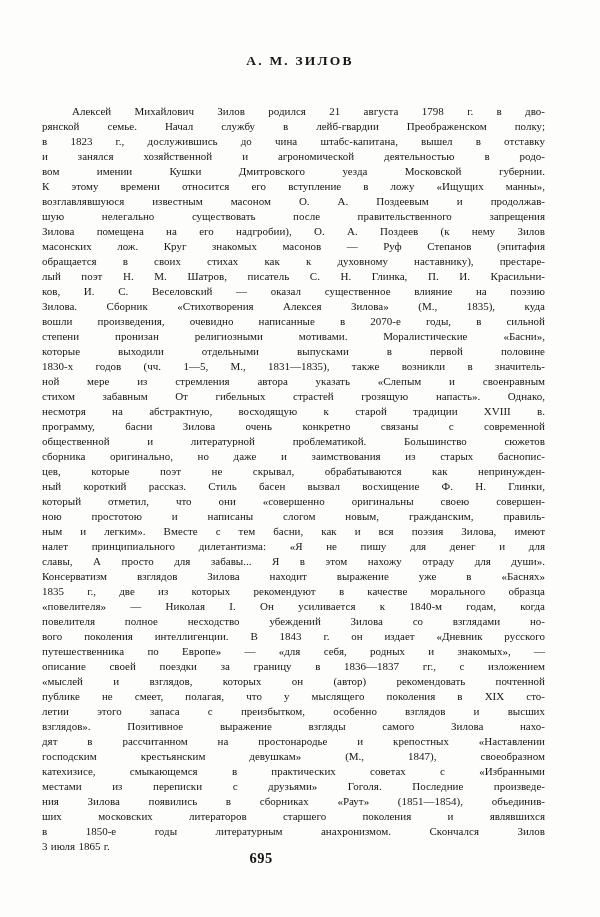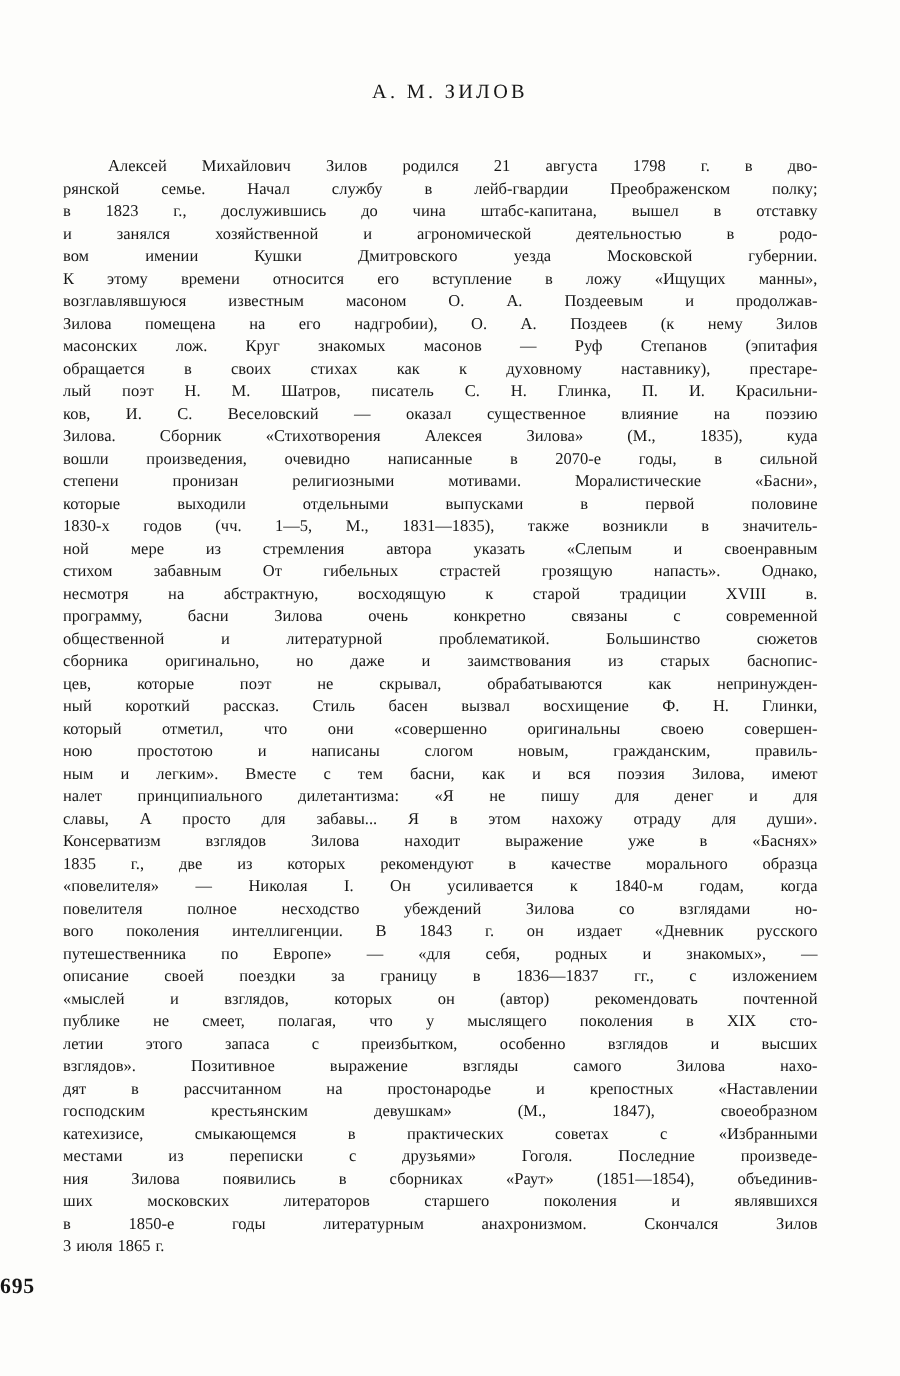--- a/index.html
+++ b/index.html
@@ -13,21 +13,21 @@
   .page {
     position: relative;
     width: 600px; height: 917px;
     overflow: hidden;
     background: #fdfdfb;
   }
   .header {
     position: absolute;
     top: 53px; left: 0; width: 600px;
     text-align: center;
-    font-weight: normal;
+    font-weight: bold;
     font-size: 13.5px;
     line-height: 15px;
     letter-spacing: 2.2px;
   }
   .body-text {
     position: absolute;
     top: 80px; left: 42px; width: 503px;
     font-size: 11px;
     line-height: 15px;
     word-spacing: 0.5px;
@@ -35,39 +35,41 @@
   }
   .line {
     text-align: justify;
     text-align-last: justify;
   }
   .line.line-first { text-indent: 30px; }
   .line.line-last { text-align-last: left; }
   .pagenum {
     position: absolute;
     top: 850px; left: 0; width: 522px;
+    text-align: center;
     font-size: 14.5px;
     font-weight: bold;
     letter-spacing: 0.5px;
   }
 </style>
 </head>
 <body>
 
 <div class="page">
   <div class="header">А. М. ЗИЛОВ</div>
 
   <div class="body-text">
       <div class="line line-first">Алексей Михайлович Зилов родился 21 августа 1798 г. в дво-</div>
       <div class="line">рянской семье. Начал службу в лейб-гвардии Преображенском полку;</div>
       <div class="line">в 1823 г., дослужившись до чина штабс-капитана, вышел в отставку</div>
       <div class="line">и занялся хозяйственной и агрономической деятельностью в родо-</div>
       <div class="line">вом имении Кушки Дмитровского уезда Московской губернии.</div>
       <div class="line">К этому времени относится его вступление в ложу «Ищущих манны»,</div>
       <div class="line">возглавлявшуюся известным масоном О. А. Поздеевым и продолжав-</div>
+      <div class="line">шую нелегально существовать после правительственного запрещения</div>
       <div class="line">Зилова помещена на его надгробии), О. А. Поздеев (к нему Зилов</div>
       <div class="line">масонских лож. Круг знакомых масонов — Руф Степанов (эпитафия</div>
       <div class="line">обращается в своих стихах как к духовному наставнику), престаре-</div>
       <div class="line">лый поэт Н. М. Шатров, писатель С. Н. Глинка, П. И. Красильни-</div>
       <div class="line">ков, И. С. Веселовский — оказал существенное влияние на поэзию</div>
       <div class="line">Зилова. Сборник «Стихотворения Алексея Зилова» (М., 1835), куда</div>
       <div class="line">вошли произведения, очевидно написанные в 2070-е годы, в сильной</div>
       <div class="line">степени пронизан религиозными мотивами. Моралистические «Басни»,</div>
       <div class="line">которые выходили отдельными выпусками в первой половине</div>
       <div class="line">1830-х годов (чч. 1—5, М., 1831—1835), также возникли в значитель-</div>

